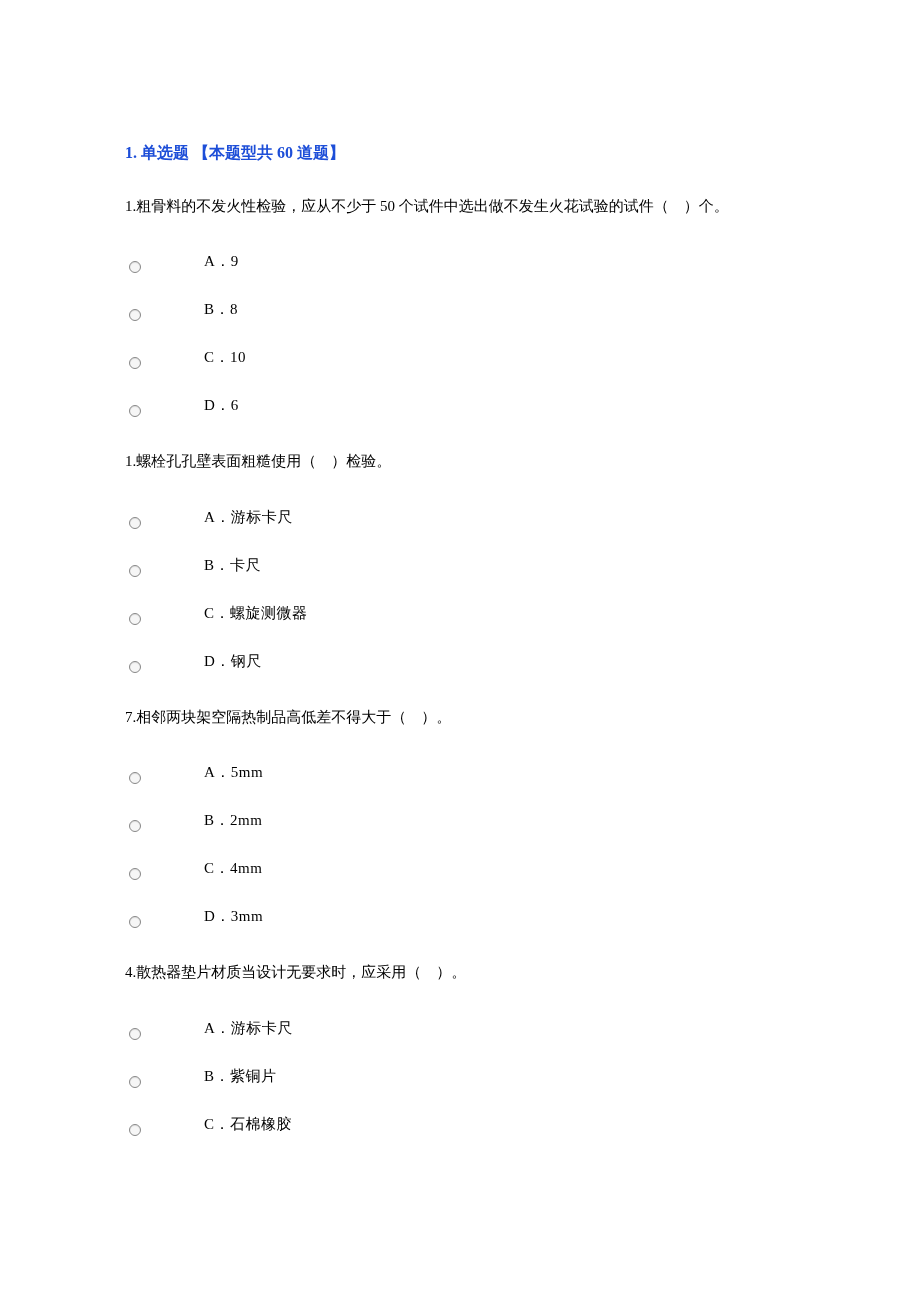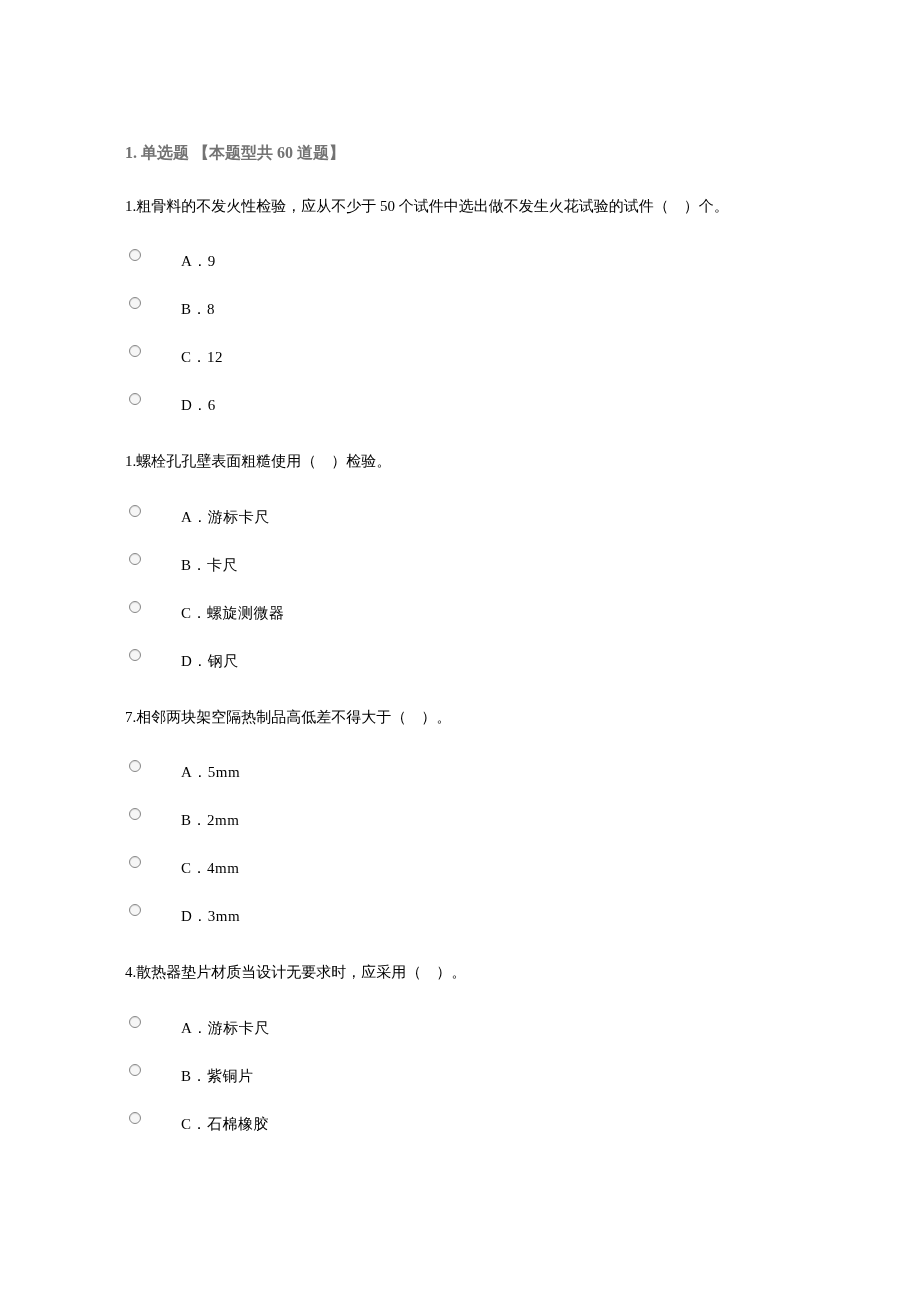--- a/index.html
+++ b/index.html
@@ -6,43 +6,44 @@
     body {
       background: #ffffff;
       font-family: "SimSun", "宋体", serif;
       width: 920px;
       padding: 140px 125px 60px 125px;
       font-size: 16px;
       line-height: 1.6;
       color: #000000;
     }
     .section-header {
-      color: #737373;
+      color: #1d4ed8;
       font-size: 16px;
       font-weight: bold;
       margin-bottom: 16px;
     }
     .question-block {
       margin-bottom: 32px;
       margin-top: 28px;
     }
     .question-text {
       color: #000000;
       font-size: 15px;
       margin-bottom: 30px;
       line-height: 1.7;
     }
     .options {
       list-style: none;
     }
     .option-row {
       display: flex;
-      align-items: flex-start;
+      align-items: flex-end;
       margin-bottom: 24px;
       padding-left: 4px;
+      gap: 23px;
     }
     .radio {
       width: 12px;
       height: 12px;
       border: 1px solid #888;
       border-radius: 50%;
       background: #f6f6f6;
       flex-shrink: 0;
       box-shadow: inset 0 1px 1px rgba(0,0,0,0.1);
     }
@@ -64,21 +65,21 @@
     <li class="option-row">
       <span class="radio"></span>
       <span class="option-label">A．9</span>
     </li>
     <li class="option-row">
       <span class="radio"></span>
       <span class="option-label">B．8</span>
     </li>
     <li class="option-row">
       <span class="radio"></span>
-      <span class="option-label">C．12</span>
+      <span class="option-label">C．10</span>
     </li>
     <li class="option-row">
       <span class="radio"></span>
       <span class="option-label">D．6</span>
     </li>
   </ul>
 </div>
 
 <div class="question-block">
   <div class="question-text">1.螺栓孔孔壁表面粗糙使用（ ）检验。</div>

